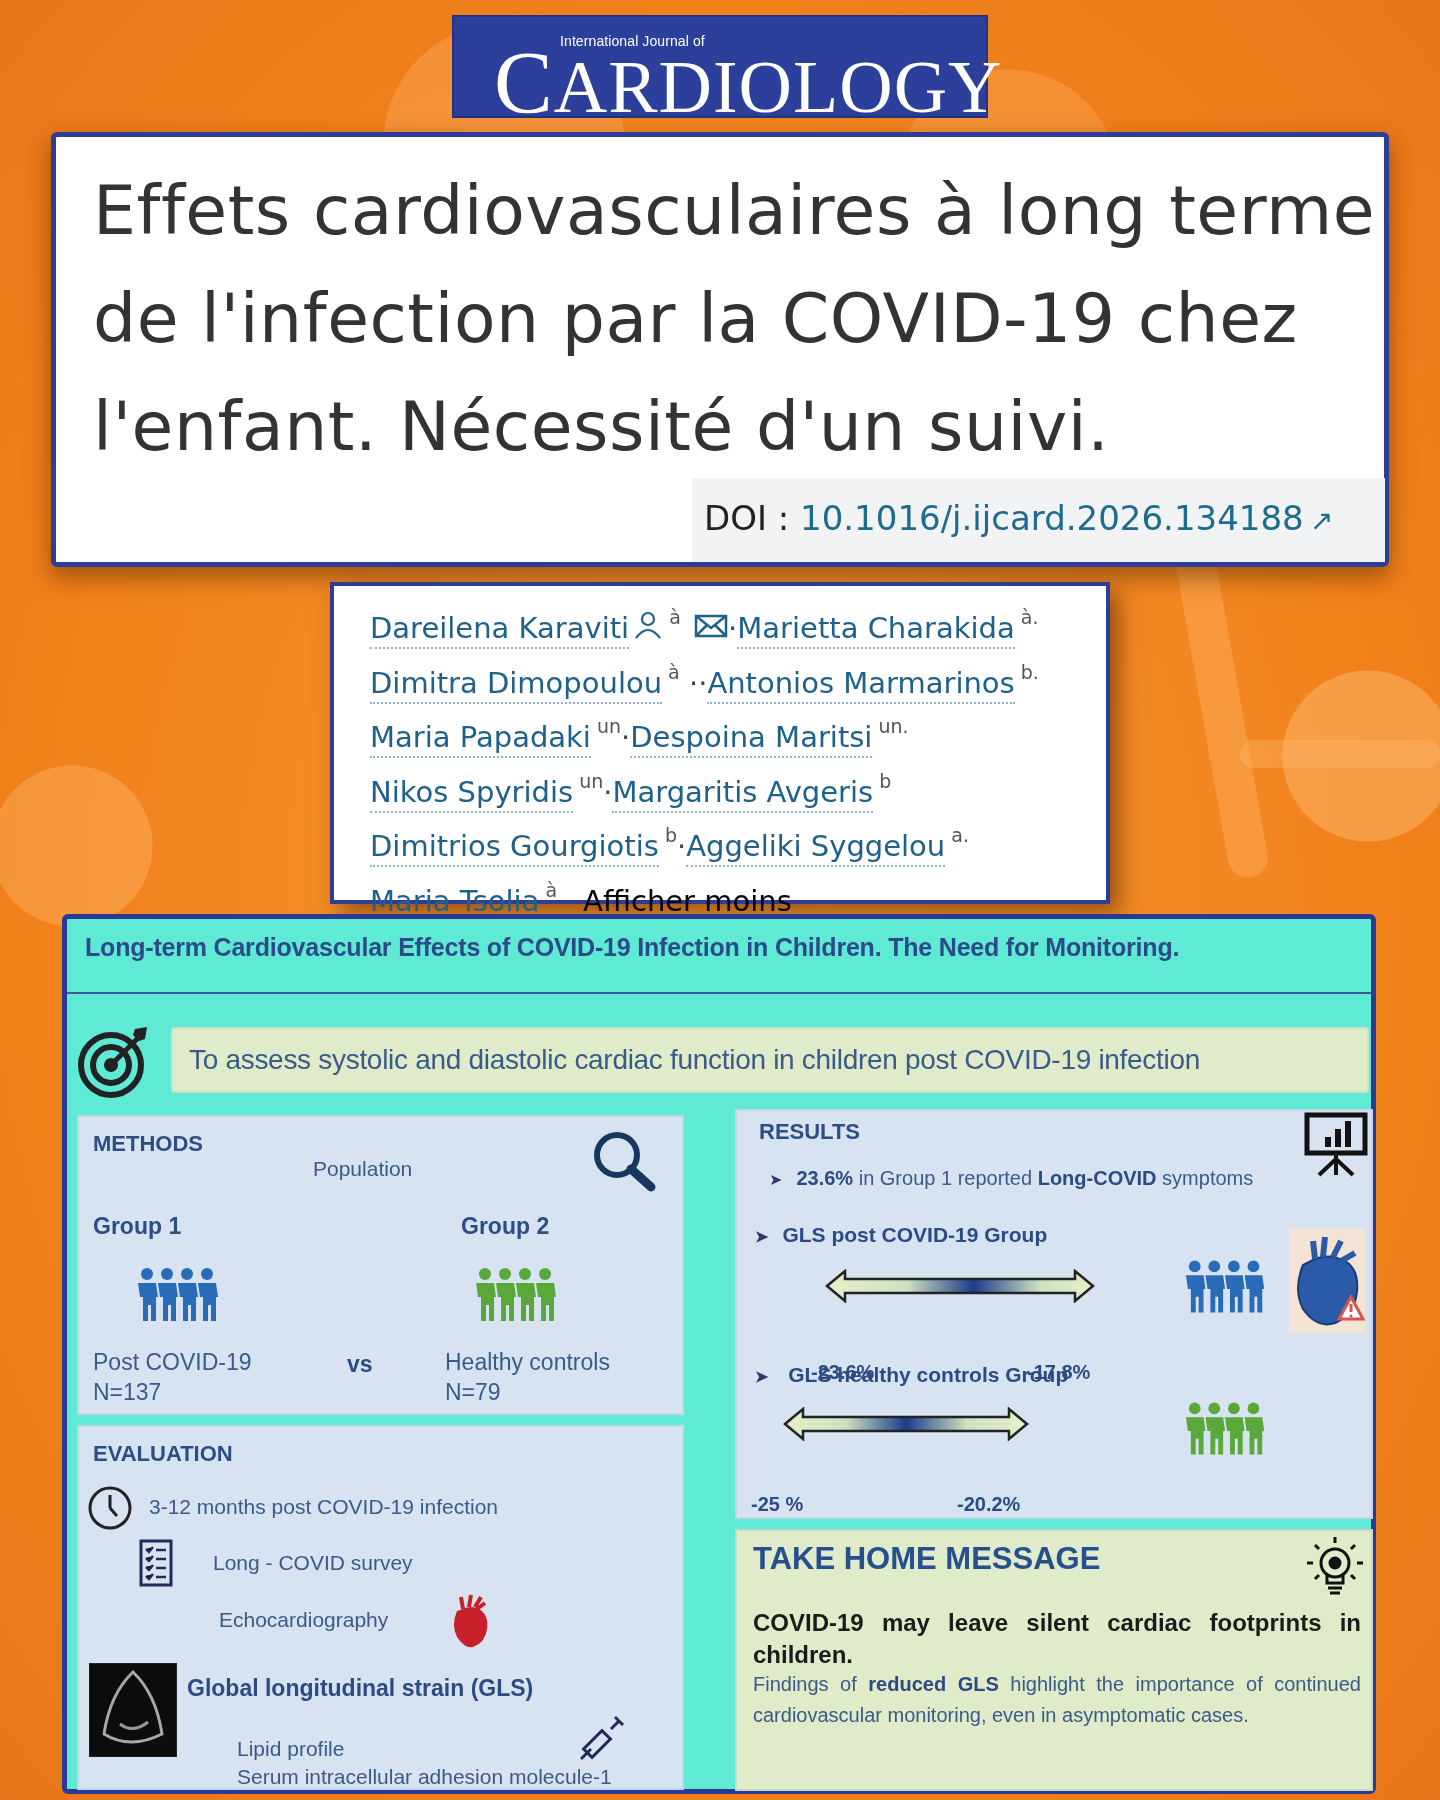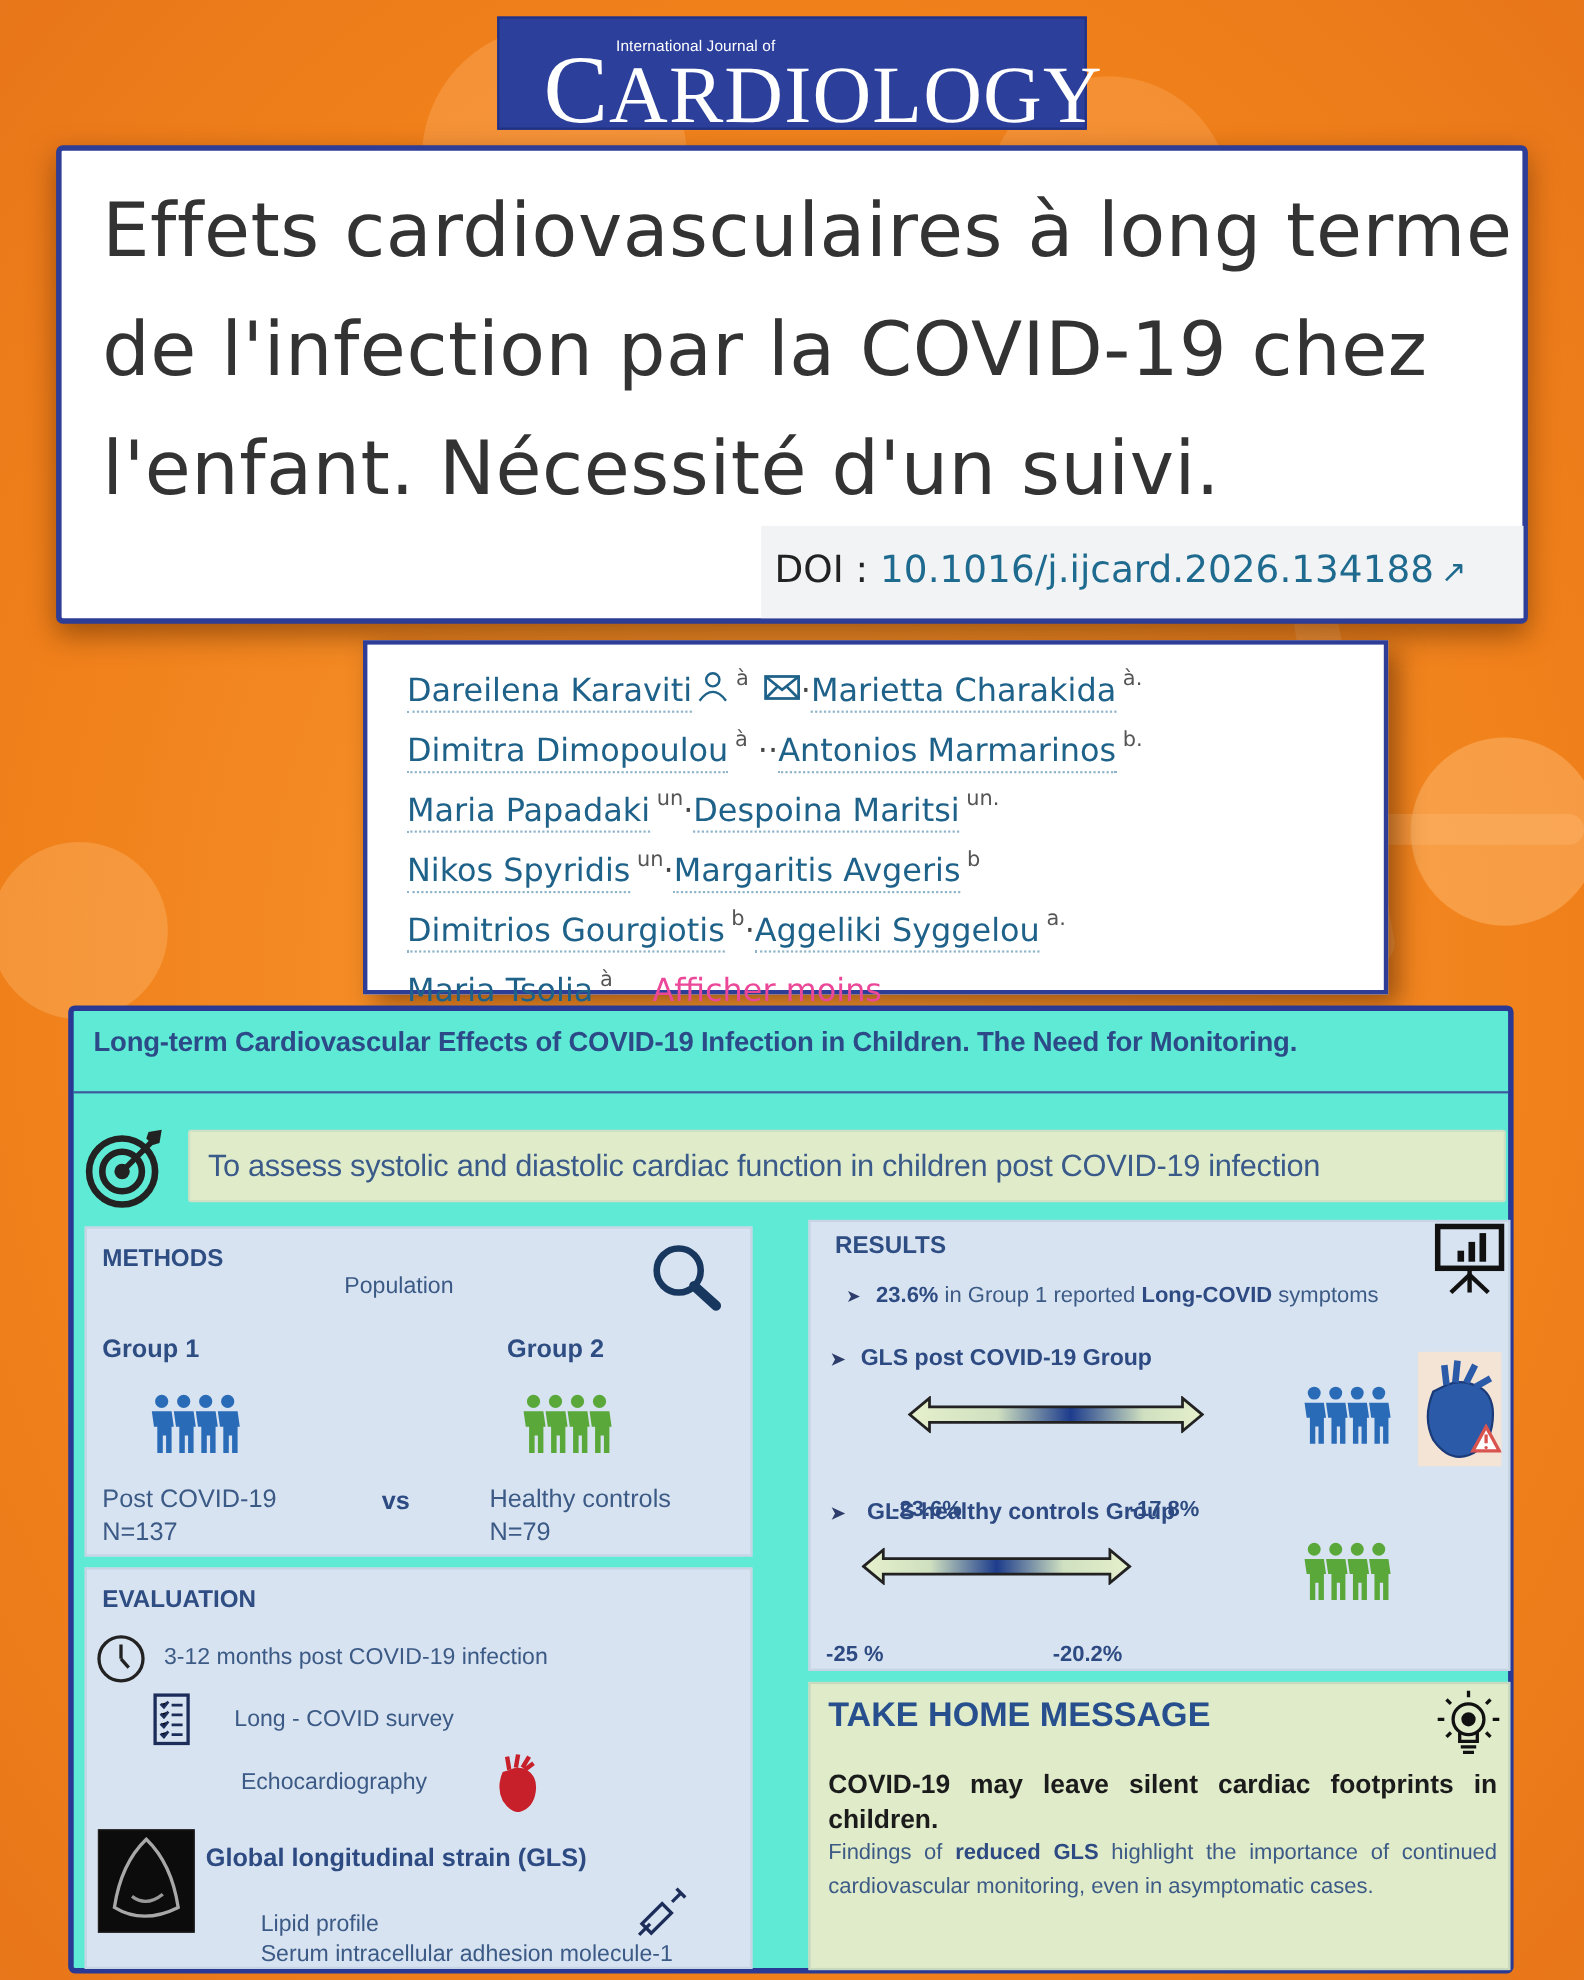--- a/index.html
+++ b/index.html
@@ -48,32 +48,32 @@
     position: absolute; left: 636px; top: 341px; width: 693px; height: 84px;
     background: #f2f3f5; padding: 20px 0 0 12px;
     font-family: "DejaVu Sans", sans-serif; font-size: 34px; color: #222;
     white-space: nowrap;
   }
   .doi-link { color: #1f6b8f; }
   .doi-arrow { color: #1f6b8f; font-size: 28px; margin-left: 6px; }
 
   
   .authors-card {
-    position: absolute; left: 330px; top: 582px; width: 932px; height: 322px;
+    position: absolute; left: 330px; top: 582px; width: 780px; height: 322px;
     background: #fff; border: 4px solid #2e3d96;
     box-shadow: 10px 10px 22px rgba(80,35,0,0.55);
     padding: 6px 0 0 36px;
     font-family: "DejaVu Sans", sans-serif; color: #1e6189; font-size: 29px;
   }
   .author-line { height: 54.5px; line-height: 50px; white-space: nowrap; }
   .author-name { border-bottom: 2px dotted #8fb4c9; padding-bottom: 2px; }
   .aff { color: #555; font-size: 19px; vertical-align: 14px; margin-left: 6px; }
   .sep { color: #444; }
   .icon-person, .icon-mail { display: inline-block; vertical-align: -2px; margin-left: 4px; }
-  .show-less { margin-left: 36px; color: #ec4899; cursor: pointer; }
+  .show-less { margin-left: 26px; color: #000000; cursor: pointer; }
 
   
   .info {
     position: absolute; left: 62px; top: 914px; width: 1314px; height: 880px;
     background: #5eead4; border: 5px solid #2a3a94; border-radius: 6px;
   }
   .info-header {
     height: 75px; border-bottom: 2px solid #3d5a9c; padding: 14px 0 0 18px;
     font-weight: bold; font-size: 25px; color: #2c4a87; white-space: nowrap; letter-spacing: -0.2px;
   }

